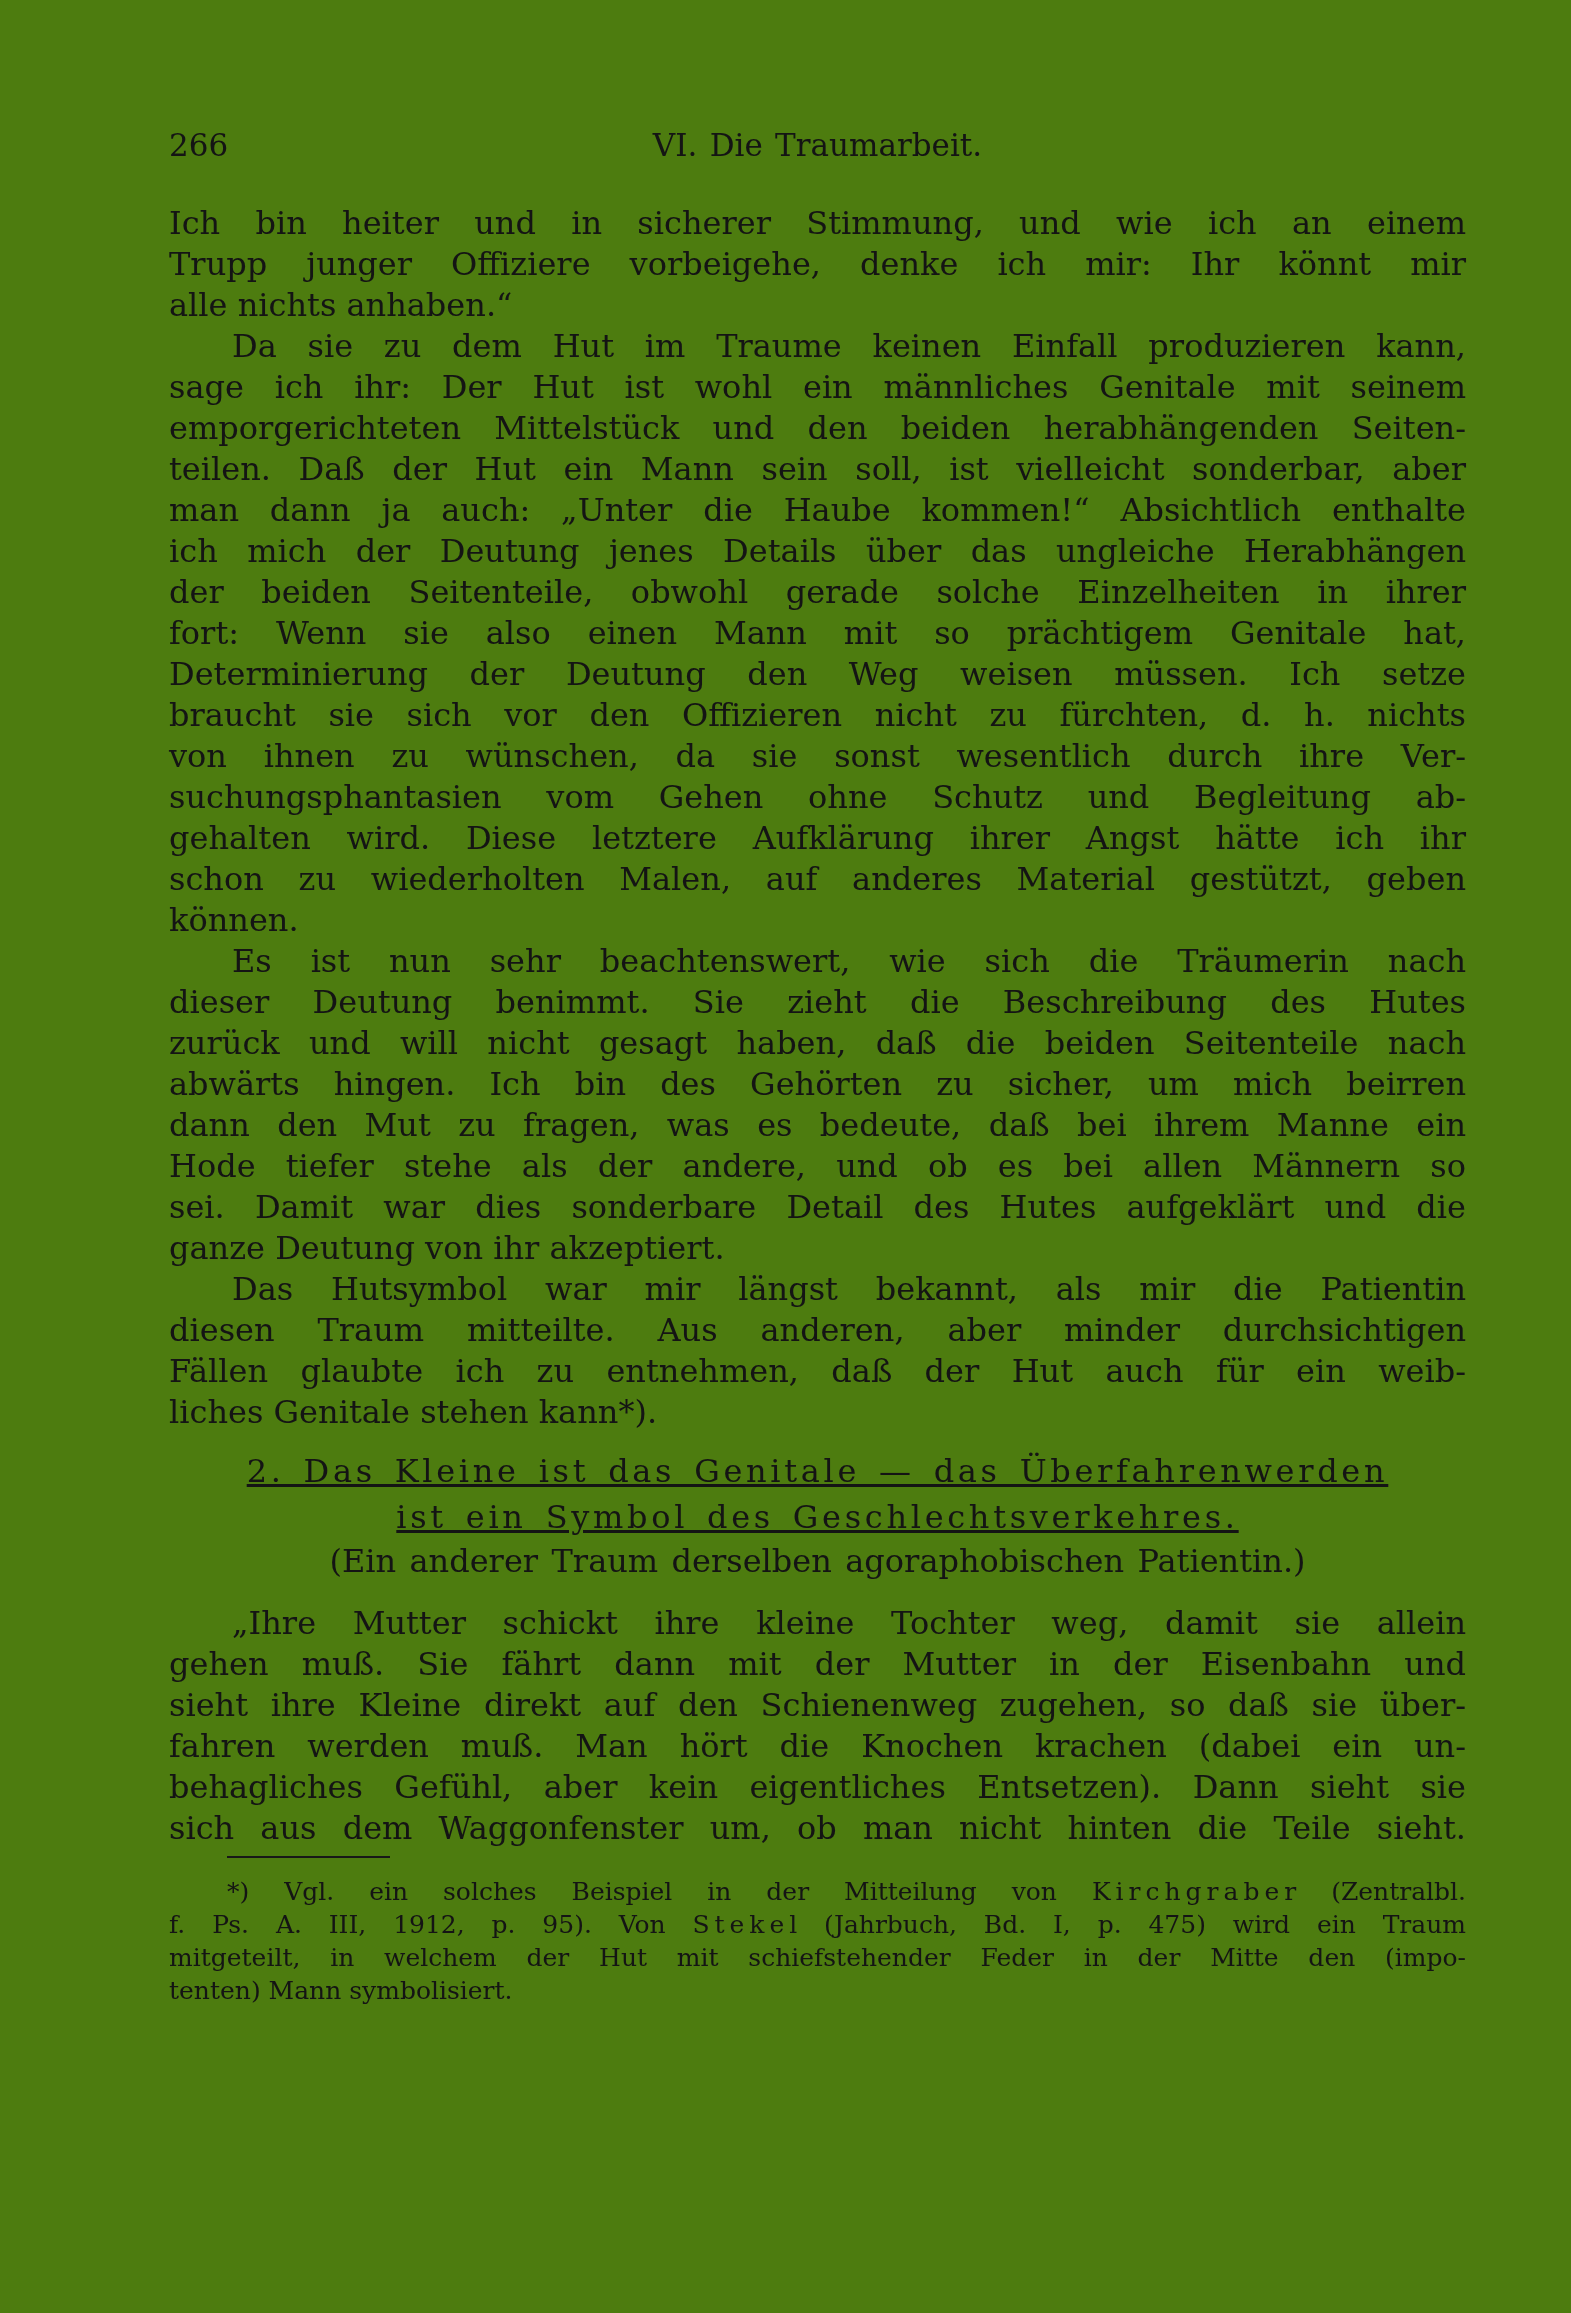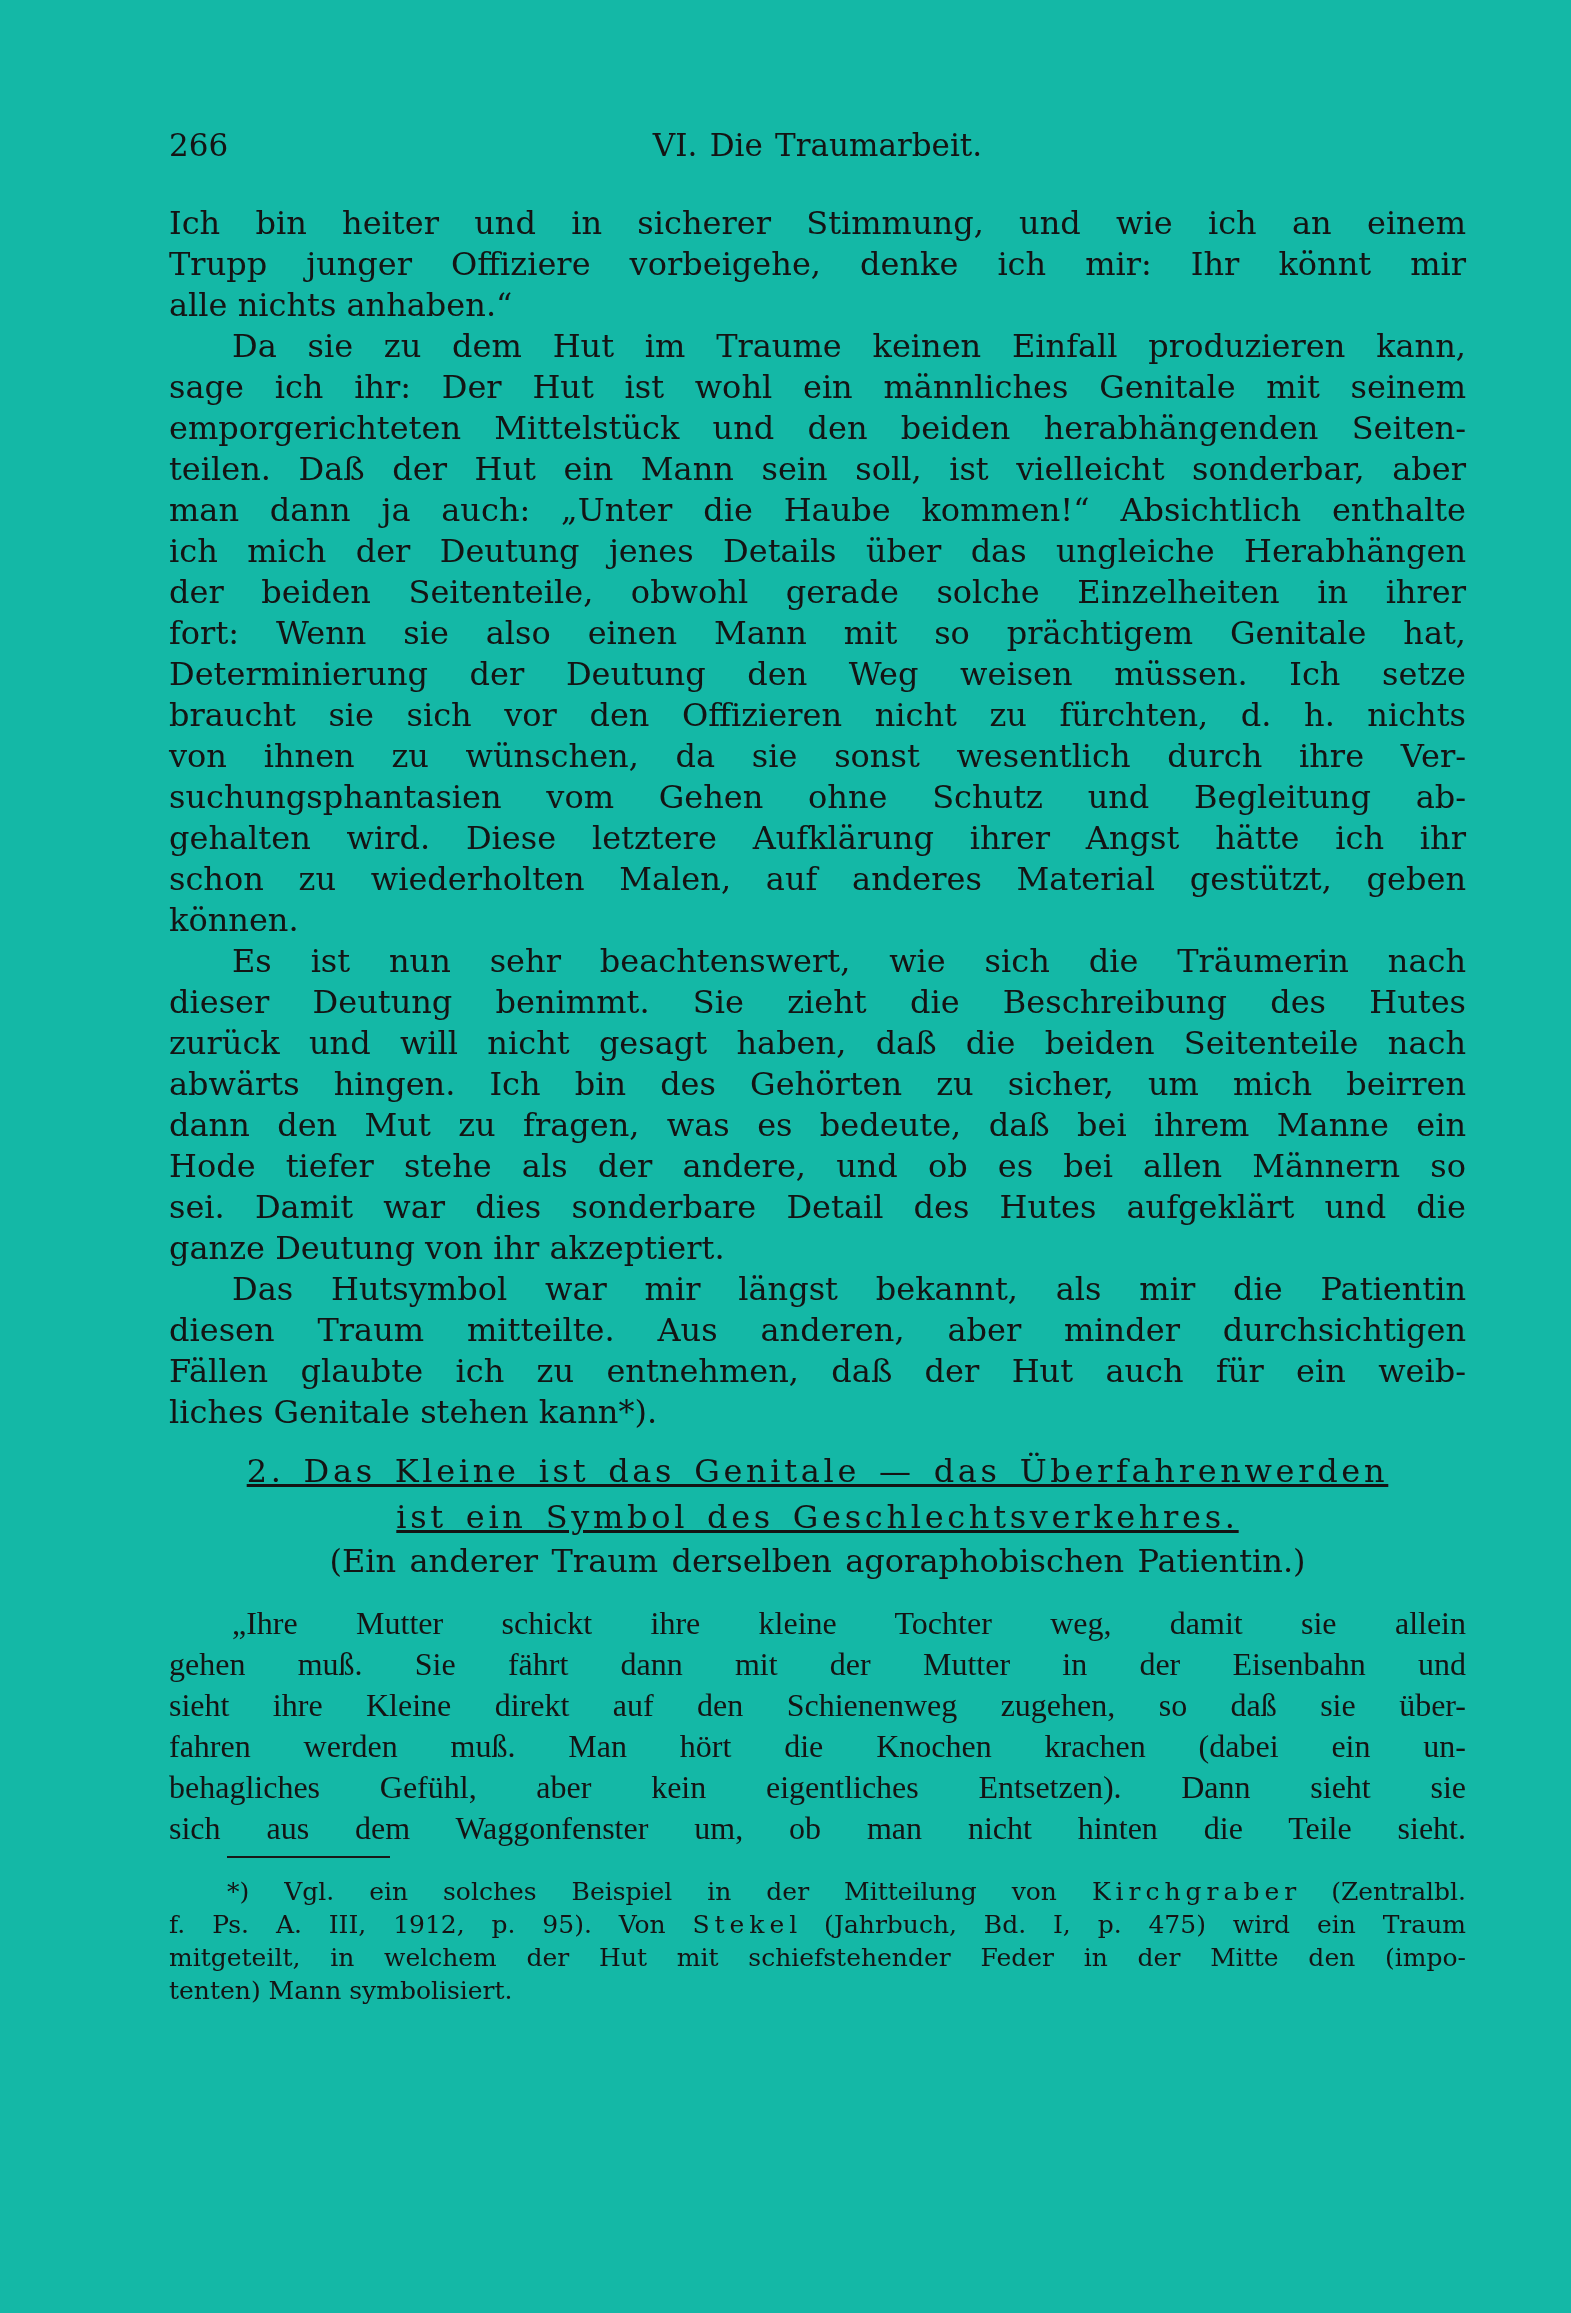--- a/index.html
+++ b/index.html
@@ -4,21 +4,21 @@
 <style>
   html,body{margin:0;padding:0;}
   body{
     width:1571px;height:2313px;
     background:#ffffff;
     font-family:"DejaVu Serif","Liberation Serif",serif;
     color:#141414;
     position:relative;
     overflow:hidden;
   }
-  .page{position:absolute;inset:0;background:#14b8a6;}
+  .page{position:absolute;inset:0;background:#4d7c0f;}
   .header{
     position:absolute;left:169px;top:124px;width:1297px;height:43px;
     font-size:31px;line-height:43px;
   }
   .pagenum{position:absolute;left:0;top:0;}
   .runtitle{position:absolute;left:0;right:0;text-align:center;word-spacing:0.08em;}
   .content{
     position:absolute;left:169px;top:203px;width:1297px;
     font-size:32px;line-height:41px;
   }
@@ -29,21 +29,21 @@
     margin-top:15px;
     font-size:32px;line-height:46px;
     text-align:center;
     letter-spacing:0.115em;word-spacing:0.16em;text-decoration:underline;
   }
   .heading .line{min-height:46px;}
   .subheading{
     line-height:43px;text-align:center;word-spacing:0.10em;
   }
   .subheading .line{min-height:43px;}
-  .subheading + .paragraph{margin-top:19.5px;font-family:Liberation Serif, serif;}
+  .subheading + .paragraph{margin-top:19.5px;}
   .fn-rule{
     margin-top:7.4px;margin-left:58px;width:163px;height:0;
     border-top:2.8px solid #181818;
   }
   .footnote{
     margin-top:17px;
     font-size:25px;line-height:33px;
   }
   .footnote .line{min-height:33px;}
   .footnote .ind{text-indent:58px;}

